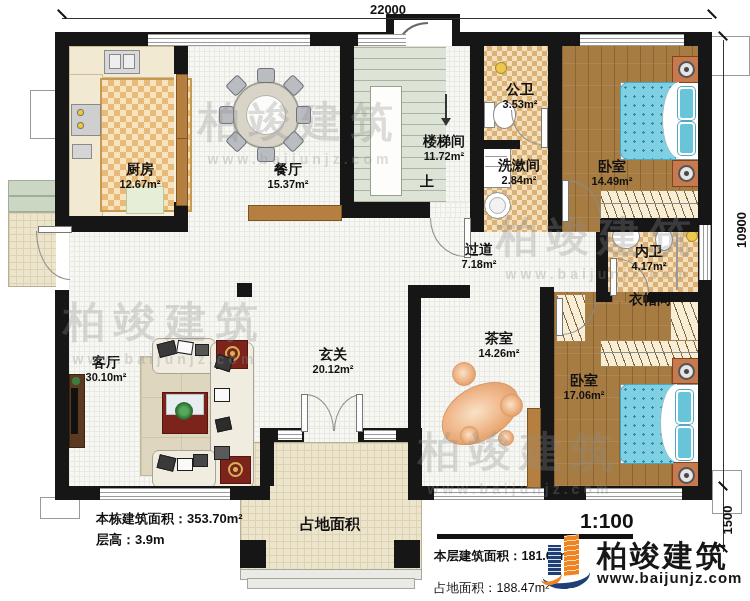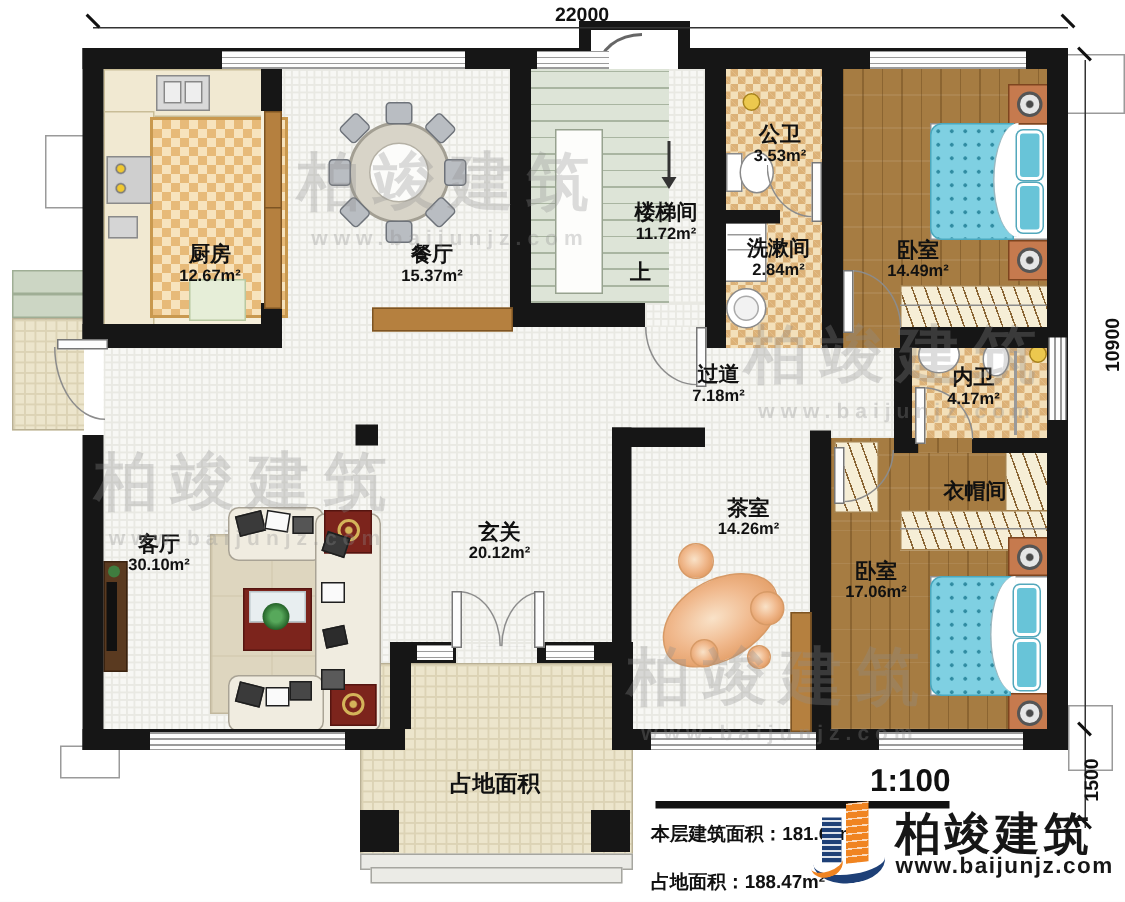--- a/index.html
+++ b/index.html
@@ -315,21 +315,21 @@
       <div class="rarea">14.49m²</div>
   </div>
   <div class="rlabel" style="left:649px;top:258px;">
     <div class="rname">内卫</div>
       <div class="rarea">4.17m²</div>
   </div>
   <div class="rlabel" style="left:479px;top:256px;">
     <div class="rname">过道</div>
       <div class="rarea">7.18m²</div>
   </div>
-  <div class="rlabel" style="left:650px;top:328px;">
+  <div class="rlabel" style="left:650px;top:300px;">
     <div class="rname">衣帽间</div>
   </div>
   <div class="rlabel" style="left:584px;top:387px;">
     <div class="rname">卧室</div>
       <div class="rarea">17.06m²</div>
   </div>
   <div class="rlabel" style="left:499px;top:345px;">
     <div class="rname">茶室</div>
       <div class="rarea">14.26m²</div>
   </div>
@@ -354,26 +354,28 @@
   <div class="tick" style="left:706px;top:13px;"></div>
   <div class="dimline" style="left:723px;top:40px;width:1px;height:450px;"></div>
   <div class="dimtext" style="left:734px;top:258px;width:56px;text-align:center;transform:rotate(-90deg);transform-origin:0 0;">10900</div>
   <div class="tick" style="left:717px;top:35px;"></div>
   <div class="tick" style="left:717px;top:485px;"></div>
   <div class="dimline" style="left:723px;top:490px;width:1px;height:62px;"></div>
   <div class="dimtext" style="left:720px;top:545px;width:50px;text-align:center;transform:rotate(-90deg);transform-origin:0 0;">1500</div>
   <div class="tick" style="left:717px;top:547px;"></div>
 
   <div class="abs" style="left:96px;top:508px;z-index:40;font-size:13px;font-weight:bold;color:#111;line-height:21px;">
+    <div>本栋建筑面积：353.70m²</div>
+    <div>层高：3.9m</div>
   </div>
 
   <div class="abs" style="left:580px;top:509px;z-index:40;font-size:21px;font-weight:bold;color:#111;">1:100</div>
   <div class="abs" style="left:437px;top:534px;width:196px;height:5px;background:#111;z-index:40;"></div>
   <div class="abs" style="left:434px;top:548px;z-index:40;font-size:12.5px;font-weight:bold;color:#111;">本层建筑面积：181.69m²</div>
-  <div class="abs" style="left:434px;top:580px;z-index:40;font-size:12.5px;font-weight:bold;color:#111;">占地面积：188.47m²</div>
+  <div class="abs" style="left:434px;top:580px;z-index:40;font-size:12.5px;font-weight:normal;color:#111;">占地面积：188.47m²</div>
 
   <div class="logo-icon" style="left:540px;top:533px;width:54px;height:56px;">
     <div class="abs" style="left:8px;top:12px;width:13px;height:30px;background:#1e4077;
       background-image:repeating-linear-gradient(0deg,transparent 0 3px,rgba(255,255,255,.85) 3px 4px);"></div>
     <div class="abs" style="left:24px;top:2px;width:15px;height:40px;background:#f08421;transform:skewY(-6deg);
       background-image:repeating-linear-gradient(0deg,transparent 0 4px,rgba(255,255,255,.7) 4px 5px);"></div>
     <div class="abs" style="left:2px;top:26px;width:48px;height:24px;border-bottom:6px solid #1e4077;border-radius:0 0 55% 65%;transform:rotate(-9deg);"></div>
     <div class="abs" style="left:0px;top:34px;width:22px;height:14px;border-bottom:4px solid #f08421;border-radius:0 0 50% 50%;transform:rotate(-18deg);"></div>
   </div>
   <div class="abs" style="left:597px;top:536px;z-index:45;font-size:30px;font-weight:900;color:#161616;letter-spacing:3px;">柏竣建筑</div>

